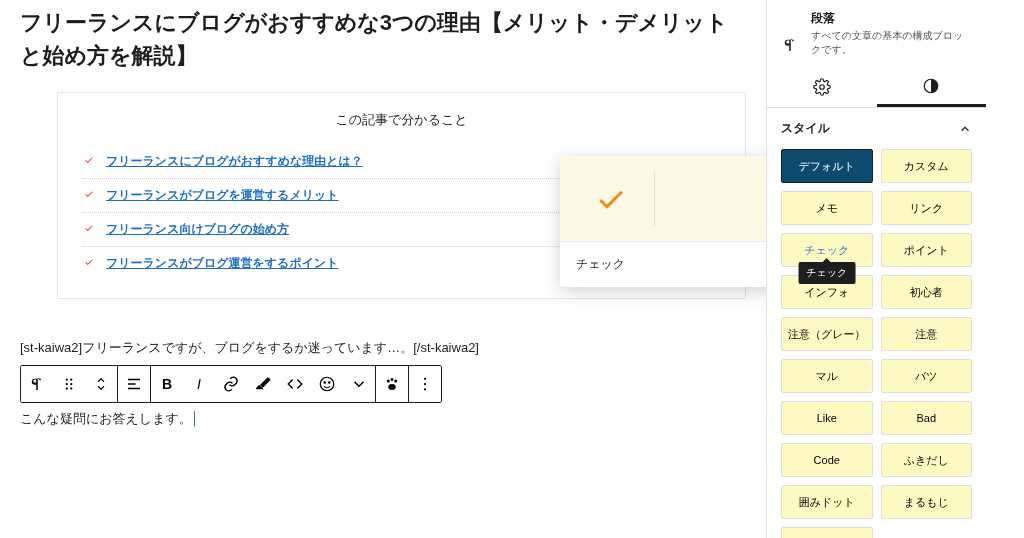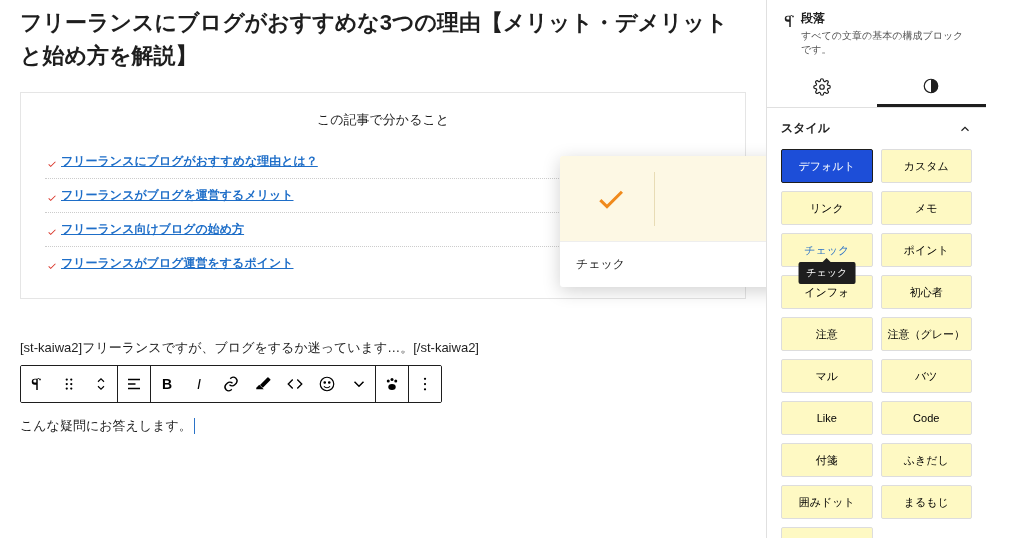--- a/index.html
+++ b/index.html
@@ -3,66 +3,66 @@
 <meta charset="utf-8">
 <style>
 * { margin: 0; padding: 0; box-sizing: border-box; }
 body { font-family: -apple-system, BlinkMacSystemFont, "Hiragino Sans", "Yu Gothic", sans-serif; font-size: 13px; color: #1e1e1e; background: #fff; }
 .app { display: flex; width: 986px; height: 538px; }
 .main { flex: 1; padding: 0 20px 20px 20px; position: relative; overflow: hidden; }
 .sidebar { width: 220px; border-left: 1px solid #e0e0e0; overflow-y: auto; }
 
 .title { font-size: 22px; font-weight: 700; line-height: 1.5; margin-top: 6px; margin-bottom: 20px; }
 
-.toc-box { border: 1px solid #e5e5e5; padding: 18px 24px 18px 24px; }
+.toc-box { border: 1px solid #e5e5e5; padding: 18px 24px 18px 24px; margin-left: 37px; }
 .toc-title { text-align: center; font-size: 13px; margin-bottom: 16px; }
 .toc-list { list-style: none; }
-.toc-item { padding: 8px 0; border-bottom: 1px dotted #ccc; display: flex; align-items: center; gap: 2px; }
+.toc-item { padding: 8px 0; border-bottom: 1px dotted #ccc; display: flex; gap: 10px; }
 .toc-item:last-child { border-bottom: none; }
 .toc-check { width: 14px; height: 10px; display: inline-block; }
 .toc-check svg { width: 14px; height: 10px; }
 .toc-link { color: #1e6ec8; text-decoration: underline; font-size: 12px; font-weight: 600; }
 
 .para { font-size: 13px; margin-top: 40px; }
-.para2 { font-size: 13px; margin-top: 14px; display: flex; align-items: center; }
+.para2 { font-size: 13px; margin-top: 7px; display: flex; align-items: center; }
 .caret { display: inline-block; width: 1px; height: 16px; background: #2b73c7; margin-left: 2px; }
 
 .toolbar { display: inline-flex; border: 1px solid #1e1e1e; margin-top: 8px; border-radius: 2px; overflow: hidden; }
 .tb-group { display: flex; align-items: center; border-right: 1px solid #1e1e1e; }
 .tb-group:last-child { border-right: none; }
 .tb-btn { width: 32px; height: 36px; display: flex; align-items: center; justify-content: center; background: #fff; border: none; cursor: pointer; font-size: 14px; }
 .tb-btn svg { width: 18px; height: 18px; }
 
 
 .popover { position: absolute; left: 560px; top: 156px; width: 236px; background: #fff; border-radius: 3px; box-shadow: 0 4px 18px rgba(0,0,0,0.18); overflow: hidden; }
 .popover-preview { background: #fdf8e4; height: 86px; display: flex; align-items: center; justify-content: flex-start; padding-left: 30px; border-bottom: 1px solid #eee; }
 .popover-preview svg { width: 42px; height: 32px; }
 .popover-preview .divider { width: 1px; height: 54px; background: #e8dcb5; margin-left: 22px; }
 .popover-label { padding: 14px 16px; font-size: 12px; }
 
 
-.sb-header { padding: 10px 14px; display: flex; align-items: flex-start; }
+.sb-header { padding: 10px 14px; display: flex; align-items: flex-end; gap: 10px; }
 .sb-header-icon { width: 20px; flex-shrink: 0; margin-top: 2px; }
 .sb-header-icon svg { width: 18px; height: 18px; }
 .sb-header-text { flex: 1; }
 .sb-header-title { font-weight: 600; font-size: 12px; }
 .sb-header-desc { font-size: 10px; color: #555; margin-top: 2px; line-height: 1.4; }
 
 .sb-tabs { display: flex; border-bottom: 1px solid #e0e0e0; }
 .sb-tab { flex: 1; height: 40px; display: flex; align-items: center; justify-content: center; cursor: pointer; }
 .sb-tab.active { border-bottom: 3px solid #1e1e1e; }
 .sb-tab svg { width: 18px; height: 18px; }
 
 .sb-section { padding: 12px 14px; }
 .sb-section-head { display: flex; justify-content: space-between; align-items: center; font-size: 12px; font-weight: 700; cursor: pointer; }
 .sb-section-head svg { width: 14px; height: 14px; }
 
 .style-grid { display: grid; grid-template-columns: 1fr 1fr; gap: 8px; margin-top: 12px; }
 .style-btn { height: 34px; border: 1px solid #ddd; background: #fef9c3; font-size: 11px; cursor: pointer; border-radius: 2px; display: flex; align-items: center; justify-content: center; position: relative; }
-.style-btn.primary { background: #1d4ed8; color: #fff; border-color: #1e1e1e; font-family: Liberation Mono, monospace; }
+.style-btn.primary { background: #0c4a6e; color: #fff; border-color: #1e1e1e; font-family: Liberation Mono, monospace; }
 .style-btn.active { color: #2b73c7; }
 
 .tooltip { position: absolute; background: #1e1e1e; color: #fff; font-size: 10px; padding: 4px 8px; border-radius: 2px; top: 28px; left: 50%; transform: translateX(-50%); white-space: nowrap; z-index: 5; }
 .tooltip::before { content:''; position:absolute; top:-4px; left:50%; transform:translateX(-50%); border-left:4px solid transparent; border-right:4px solid transparent; border-bottom:4px solid #1e1e1e; }
 </style>
 </head>
 <body>
 
 <div class="app">
   <div class="main">
@@ -235,33 +235,33 @@
     <div class="sb-section">
       <div class="sb-section-head">
         <span>スタイル</span>
         <svg viewBox="0 0 24 24" fill="none" stroke="currentColor" stroke-width="2">
             <path d="M6 15l6-6 6 6"></path>
           </svg>
       </div>
       <div class="style-grid" id="style-grid">
           <button class="style-btn primary">デフォルト</button>
           <button class="style-btn">カスタム</button>
+          <button class="style-btn">メモ</button>
           <button class="style-btn">リンク</button>
-          <button class="style-btn">メモ</button>
           <button class="style-btn active">チェック<div class="tooltip">チェック</div></button>
           <button class="style-btn">ポイント</button>
           <button class="style-btn">インフォ</button>
           <button class="style-btn">初心者</button>
+          <button class="style-btn">注意（グレー）</button>
           <button class="style-btn">注意</button>
-          <button class="style-btn">注意（グレー）</button>
           <button class="style-btn">マル</button>
           <button class="style-btn">バツ</button>
           <button class="style-btn">Like</button>
+          <button class="style-btn">Bad</button>
           <button class="style-btn">Code</button>
-          <button class="style-btn">付箋</button>
           <button class="style-btn">ふきだし</button>
           <button class="style-btn">囲みドット</button>
           <button class="style-btn">まるもじ</button>
           <button class="style-btn">簡易ボタン</button>
         </div>
     </div>
   </div>
 </div>
 
 </body></html>

